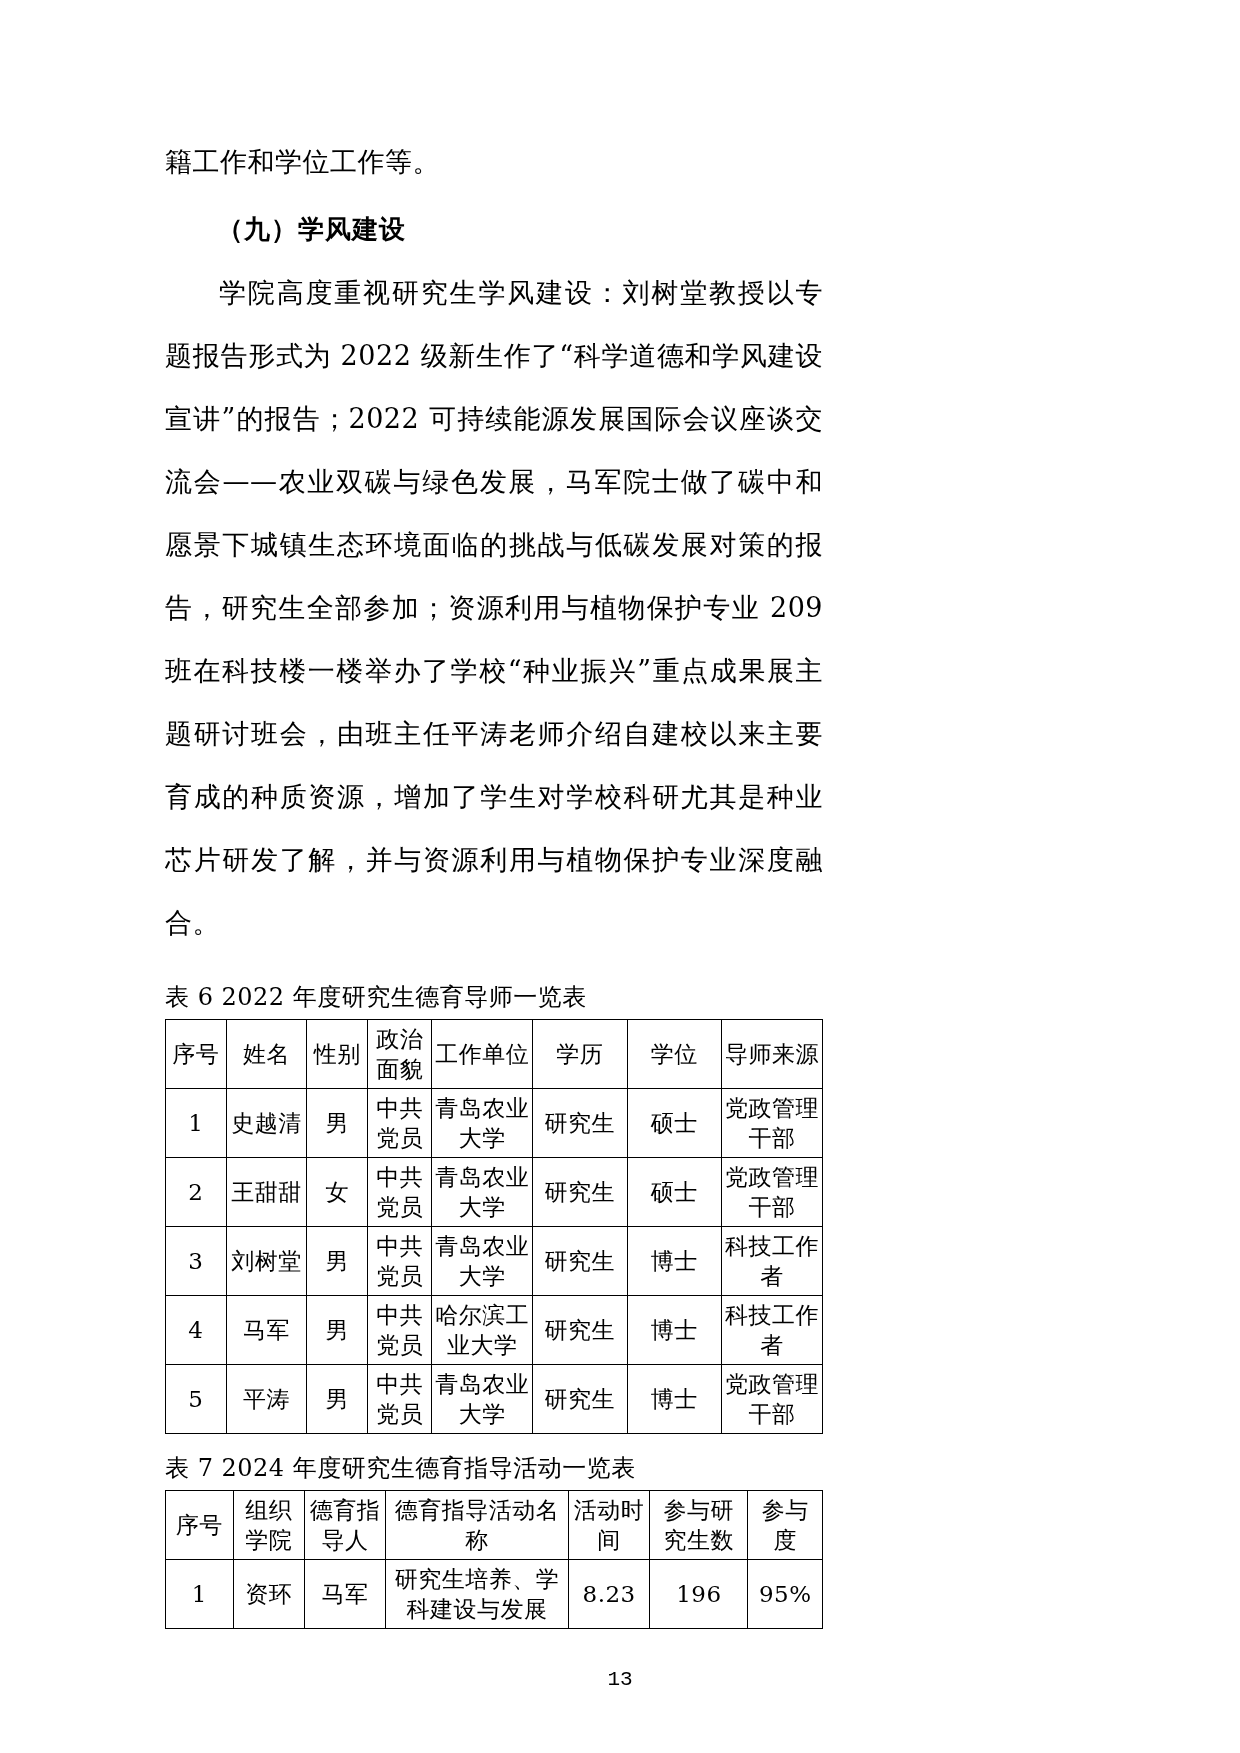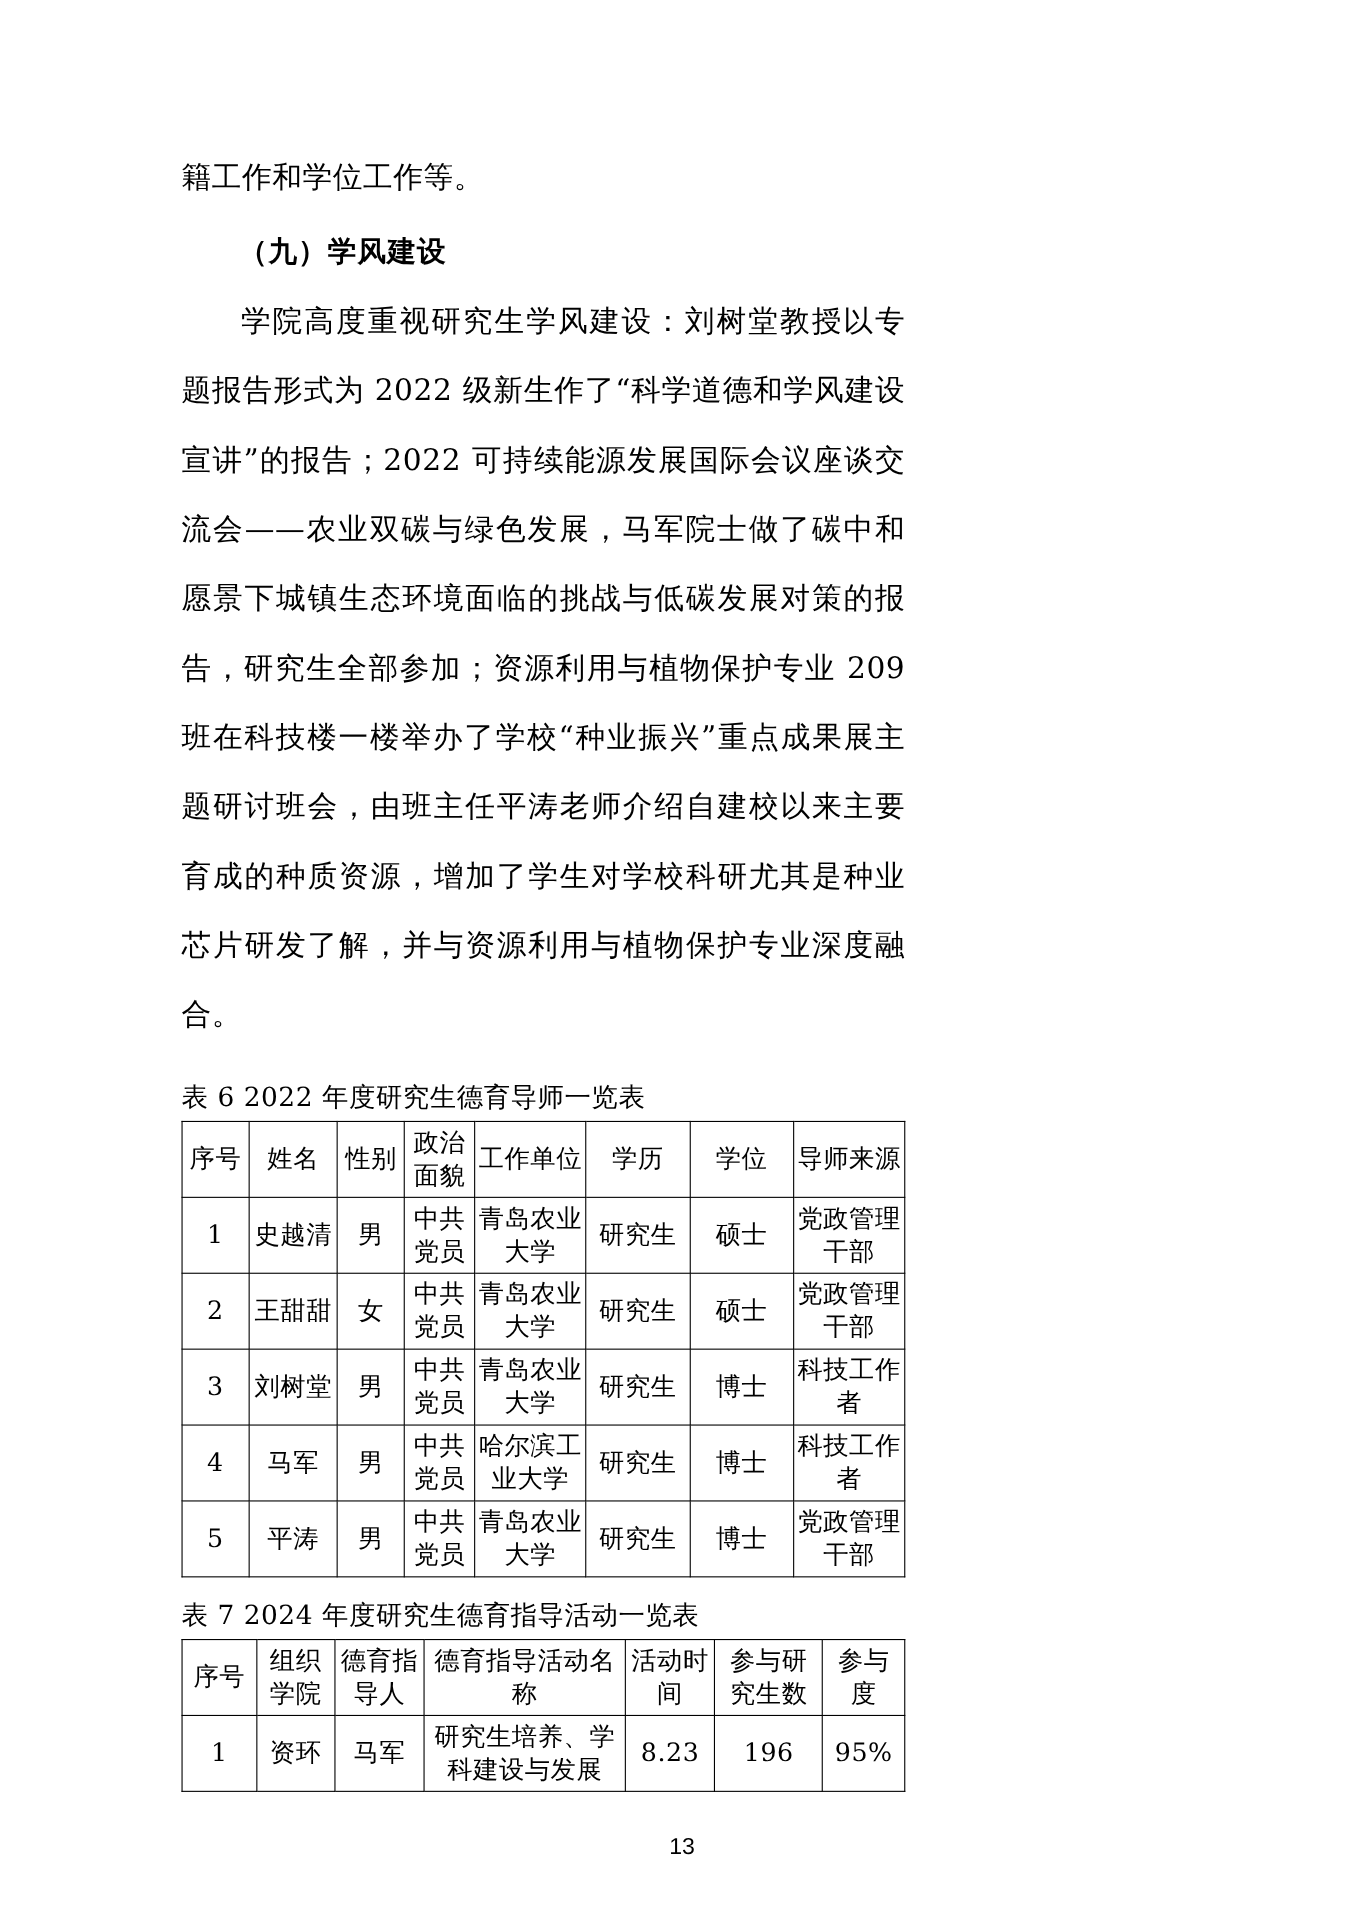--- a/index.html
+++ b/index.html
@@ -69,21 +69,21 @@
   }
   .t6 td, .t6 th { height: 60px; }
   .t7 td, .t7 th { height: 60px; }
   .page-number {
     position: absolute;
     bottom: 62px;
     left: 0;
     width: 100%;
     text-align: center;
     font-size: 21px;
-    font-family: Liberation Sans, sans-serif;
+    font-family: Liberation Mono, monospace;
   }
   .cell-2line {
     line-height: 28px;
   }
 </style>
 </head>
 <body>
 
 <div class="page">
 

